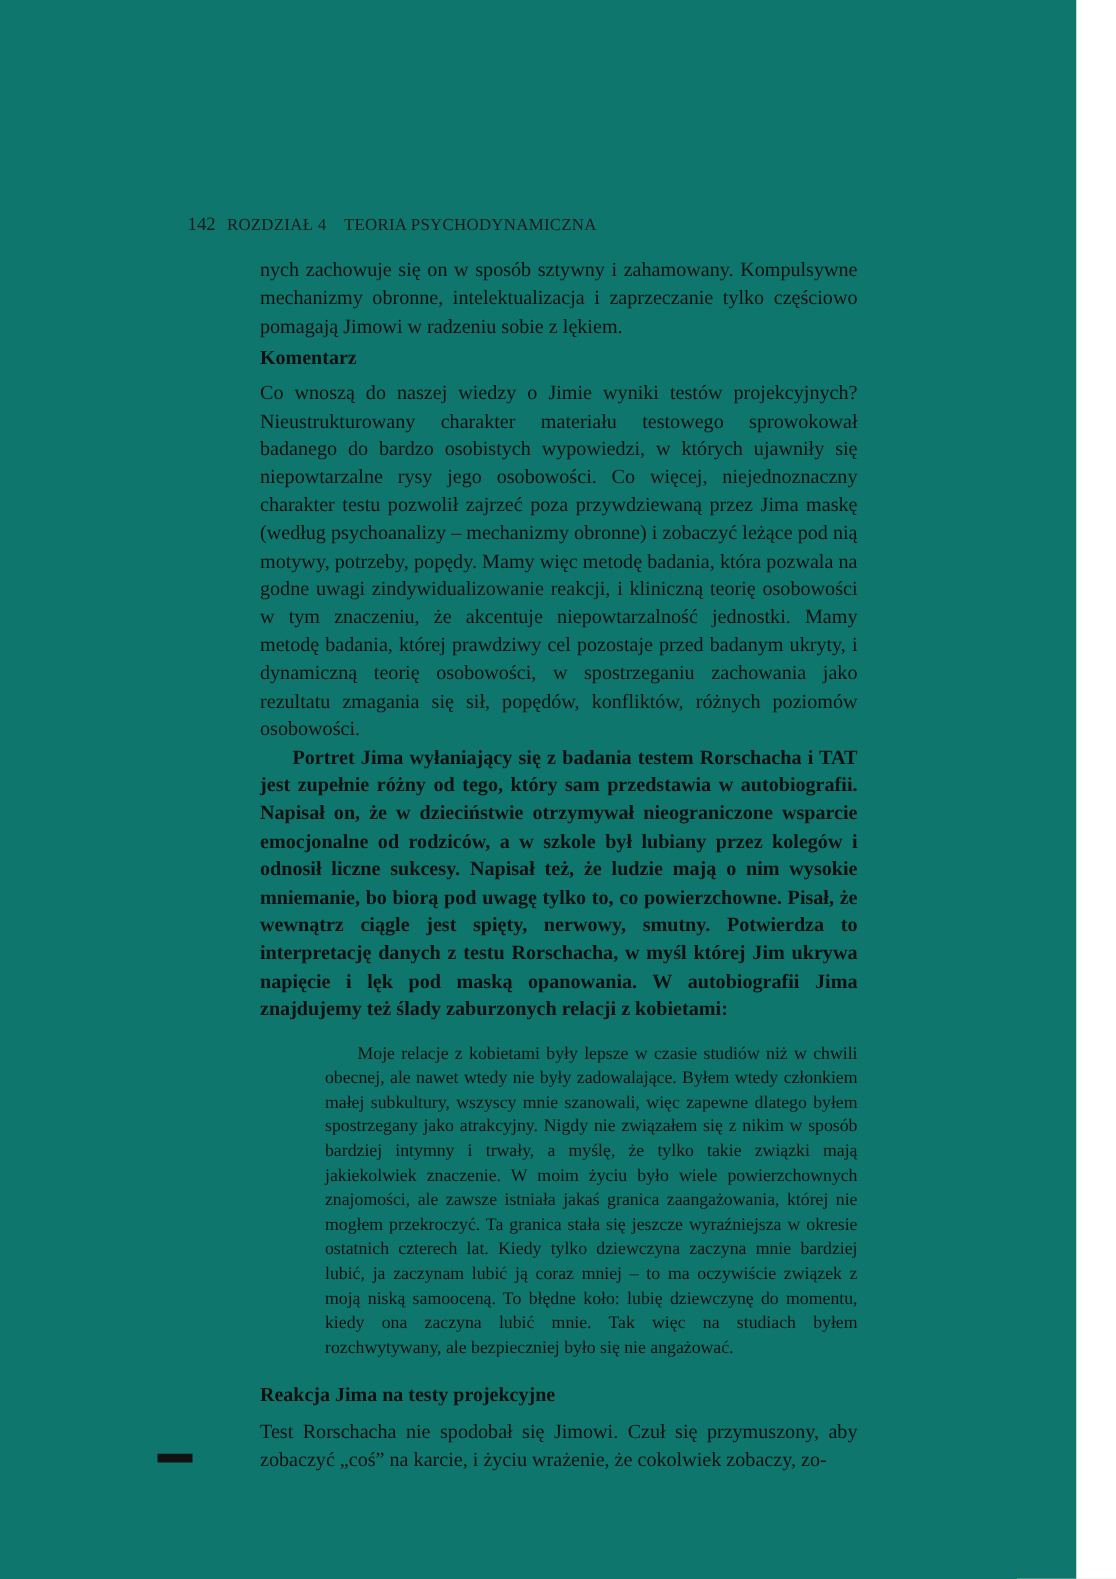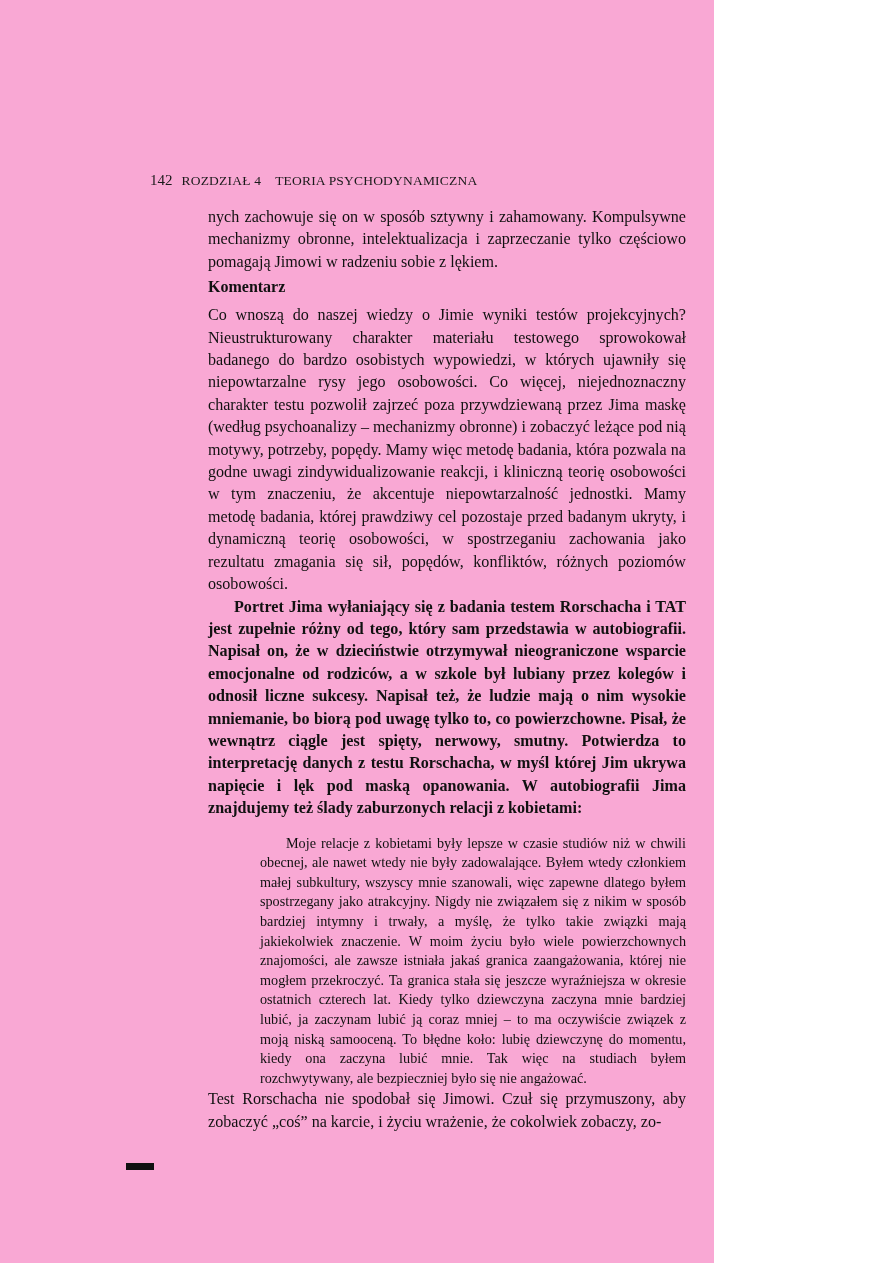--- a/index.html
+++ b/index.html
@@ -13,23 +13,23 @@
     position: relative;
     font-family: "Liberation Serif", serif;
     color: #111111;
     overflow: hidden;
   }
 
   .page {
     position: absolute;
     left: 0;
     top: 0;
-    width: 714px;
+    width: 861px;
     height: 1263px;
-    background: #f9a8d4;
+    background: #0f766e;
   }
 
   
   .running-head {
     position: absolute;
     left: 150px;
     top: 172px;
     width: 620px;
     font-size: 12.5px;
     letter-spacing: 0.2px;
@@ -125,20 +125,21 @@
     <h2 class="subhead">Komentarz</h2>
 
     <p>Co wnoszą do naszej wiedzy o Jimie wyniki testów projekcyjnych? Nieustrukturowany charakter materiału testowego sprowokował badanego do bardzo osobistych wypowiedzi, w których ujawniły się niepowtarzalne rysy jego osobowości. Co więcej, niejednoznaczny charakter testu pozwolił zajrzeć poza przywdziewaną przez Jima maskę (według psychoanalizy – mechanizmy obronne) i zobaczyć leżące pod nią motywy, potrzeby, popędy. Mamy więc metodę badania, która pozwala na godne uwagi zindywidualizowanie reakcji, i kliniczną teorię osobowości w tym znaczeniu, że akcentuje niepowtarzalność jednostki. Mamy metodę badania, której prawdziwy cel pozostaje przed badanym ukryty, i dynamiczną teorię osobowości, w spostrzeganiu zachowania jako rezultatu zmagania się sił, popędów, konfliktów, różnych poziomów osobowości.</p>
 
     <p class="indent">Portret Jima wyłaniający się z badania testem Rorschacha i TAT jest zupełnie różny od tego, który sam przedstawia w autobiografii. Napisał on, że w dzieciństwie otrzymywał nieograniczone wsparcie emocjonalne od rodziców, a w szkole był lubiany przez kolegów i odnosił liczne sukcesy. Napisał też, że ludzie mają o nim wysokie mniemanie, bo biorą pod uwagę tylko to, co powierzchowne. Pisał, że wewnątrz ciągle jest spięty, nerwowy, smutny. Potwierdza to interpretację danych z testu Rorschacha, w myśl której Jim ukrywa napięcie i lęk pod maską opanowania. W autobiografii Jima znajdujemy też ślady zaburzonych relacji z kobietami:</p>
 
     <blockquote class="quote">
       <p>Moje relacje z kobietami były lepsze w czasie studiów niż w chwili obecnej, ale nawet wtedy nie były zadowalające. Byłem wtedy członkiem małej subkultury, wszyscy mnie szanowali, więc zapewne dlatego byłem spostrzegany jako atrakcyjny. Nigdy nie związałem się z nikim w sposób bardziej intymny i trwały, a myślę, że tylko takie związki mają jakiekolwiek znaczenie. W moim życiu było wiele powierzchownych znajomości, ale zawsze istniała jakaś granica zaangażowania, której nie mogłem przekroczyć. Ta granica stała się jeszcze wyraźniejsza w okresie ostatnich czterech lat. Kiedy tylko dziewczyna zaczyna mnie bardziej lubić, ja zaczynam lubić ją coraz mniej – to ma oczywiście związek z moją niską samooceną. To błędne koło: lubię dziewczynę do momentu, kiedy ona zaczyna lubić mnie. Tak więc na studiach byłem rozchwytywany, ale bezpieczniej było się nie angażować.</p>
     </blockquote>
 
+    <h2 class="subhead tight">Reakcja Jima na testy projekcyjne</h2>
 
     <p>Test Rorschacha nie spodobał się Jimowi. Czuł się przymuszony, aby zobaczyć „coś” na karcie, i życiu wrażenie, że cokolwiek zobaczy, zo-</p>
 
   </div>
 
   <div class="bottom-mark"></div>
 
 </div>
 
 </body></html>

